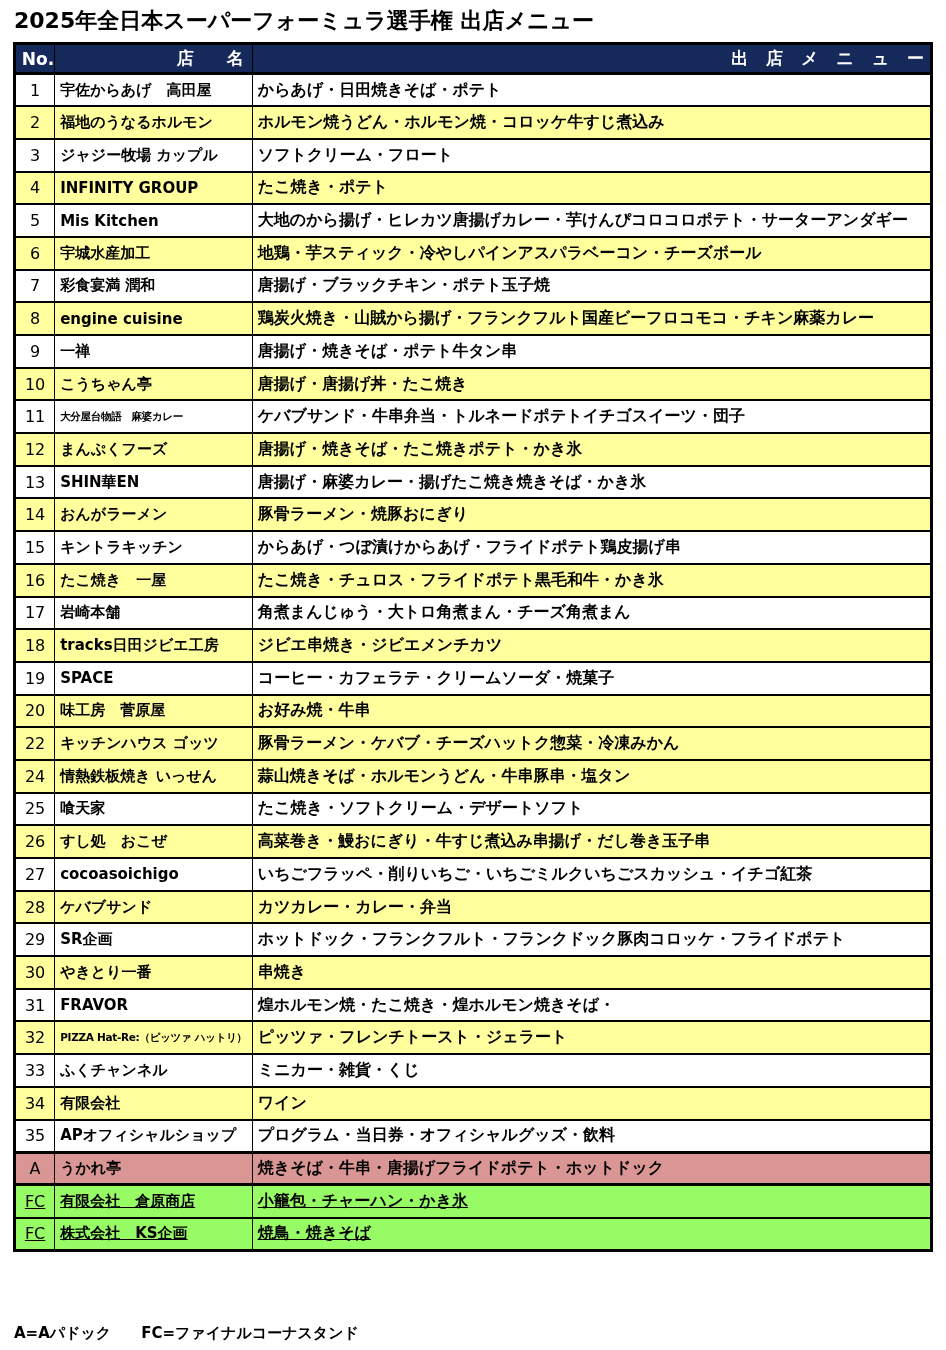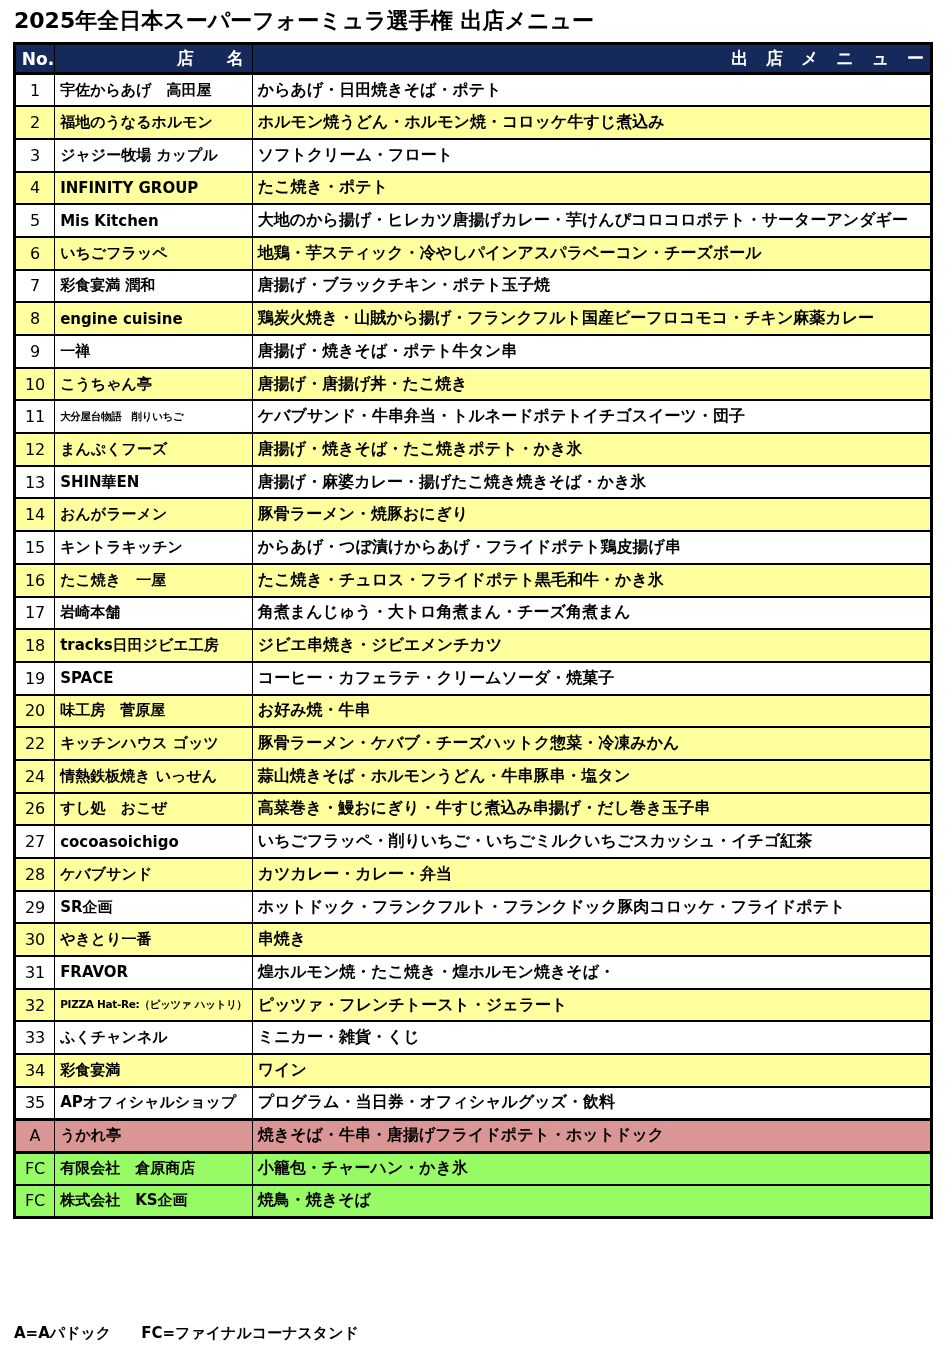--- a/index.html
+++ b/index.html
@@ -38,21 +38,21 @@
     padding:0 5px;white-space:nowrap;overflow:visible;
     font-weight:bold;vertical-align:middle;
   }
   td.no{text-align:center;font-weight:normal;font-size:16px;padding:0 2px;}
   td.name{font-size:15px;}
   td.name.small{font-size:10.5px;letter-spacing:-0.3px;}
   td.menu{font-size:16px;margin-left:35px;}
   tr.band-white td{background:var(--row-white);}
   tr.band-yellow td{background:var(--row-yellow);}
   tr.band-pink td{background:var(--row-pink);}
-  tr.band-green td{background:var(--row-green);}
+  tr.band-green td{background:var(--row-green);text-decoration:underline;}
   tr.sep td{border-top:3px solid var(--border);}
   .legend{
     position:absolute;left:14px;top:1324px;font-size:15px;font-weight:bold;white-space:nowrap;
   }
 </style>
 </head>
 <body>
 
 <div class="title">2025年全日本スーパーフォーミュラ選手権 出店メニュー</div>
 
@@ -90,21 +90,21 @@
         <td class="name">INFINITY GROUP</td>
         <td class="menu">たこ焼き・ポテト</td>
       </tr>
       <tr class="band-white">
         <td class="no">5</td>
         <td class="name">Mis Kitchen</td>
         <td class="menu">大地のから揚げ・ヒレカツ唐揚げカレー・芋けんぴコロコロポテト・サーターアンダギー</td>
       </tr>
       <tr class="band-yellow">
         <td class="no">6</td>
-        <td class="name">いちごフラッペ</td>
+        <td class="name">宇城水産加工</td>
         <td class="menu">地鶏・芋スティック・冷やしパインアスパラベーコン・チーズボール</td>
       </tr>
       <tr class="band-white">
         <td class="no">7</td>
         <td class="name">彩食宴満 潤和</td>
         <td class="menu">唐揚げ・ブラックチキン・ポテト玉子焼</td>
       </tr>
       <tr class="band-yellow">
         <td class="no">8</td>
         <td class="name">engine cuisine</td>
@@ -115,21 +115,21 @@
         <td class="name">一禅</td>
         <td class="menu">唐揚げ・焼きそば・ポテト牛タン串</td>
       </tr>
       <tr class="band-yellow">
         <td class="no">10</td>
         <td class="name">こうちゃん亭</td>
         <td class="menu">唐揚げ・唐揚げ丼・たこ焼き</td>
       </tr>
       <tr class="band-white">
         <td class="no">11</td>
-        <td class="name small">大分屋台物語　削りいちご</td>
+        <td class="name small">大分屋台物語　麻婆カレー</td>
         <td class="menu">ケバブサンド・牛串弁当・トルネードポテトイチゴスイーツ・団子</td>
       </tr>
       <tr class="band-yellow">
         <td class="no">12</td>
         <td class="name">まんぷくフーズ</td>
         <td class="menu">唐揚げ・焼きそば・たこ焼きポテト・かき氷</td>
       </tr>
       <tr class="band-white">
         <td class="no">13</td>
         <td class="name">SHIN華EN</td>
@@ -173,20 +173,25 @@
       <tr class="band-yellow">
         <td class="no">22</td>
         <td class="name">キッチンハウス ゴッツ</td>
         <td class="menu">豚骨ラーメン・ケバブ・チーズハットク惣菜・冷凍みかん</td>
       </tr>
       <tr class="band-yellow">
         <td class="no">24</td>
         <td class="name">情熱鉄板焼き いっせん</td>
         <td class="menu">蒜山焼きそば・ホルモンうどん・牛串豚串・塩タン</td>
       </tr>
+      <tr class="band-white">
+        <td class="no">25</td>
+        <td class="name">喰天家</td>
+        <td class="menu">たこ焼き・ソフトクリーム・デザートソフト</td>
+      </tr>
       <tr class="band-yellow">
         <td class="no">26</td>
         <td class="name">すし処　おこぜ</td>
         <td class="menu">高菜巻き・鰻おにぎり・牛すじ煮込み串揚げ・だし巻き玉子串</td>
       </tr>
       <tr class="band-white">
         <td class="no">27</td>
         <td class="name">cocoasoichigo</td>
         <td class="menu">いちごフラッペ・削りいちご・いちごミルクいちごスカッシュ・イチゴ紅茶</td>
       </tr>
@@ -215,21 +220,21 @@
         <td class="name small">PIZZA Hat-Re:（ピッツァ ハットリ）</td>
         <td class="menu">ピッツァ・フレンチトースト・ジェラート</td>
       </tr>
       <tr class="band-white">
         <td class="no">33</td>
         <td class="name">ふくチャンネル</td>
         <td class="menu">ミニカー・雑貨・くじ</td>
       </tr>
       <tr class="band-yellow">
         <td class="no">34</td>
-        <td class="name">彩食宴満</td>
+        <td class="name">有限会社</td>
         <td class="menu">ワイン</td>
       </tr>
       <tr class="band-white">
         <td class="no">35</td>
         <td class="name">APオフィシャルショップ</td>
         <td class="menu">プログラム・当日券・オフィシャルグッズ・飲料</td>
       </tr>
       <tr class="band-pink sep">
         <td class="no">A</td>
         <td class="name">うかれ亭</td>

